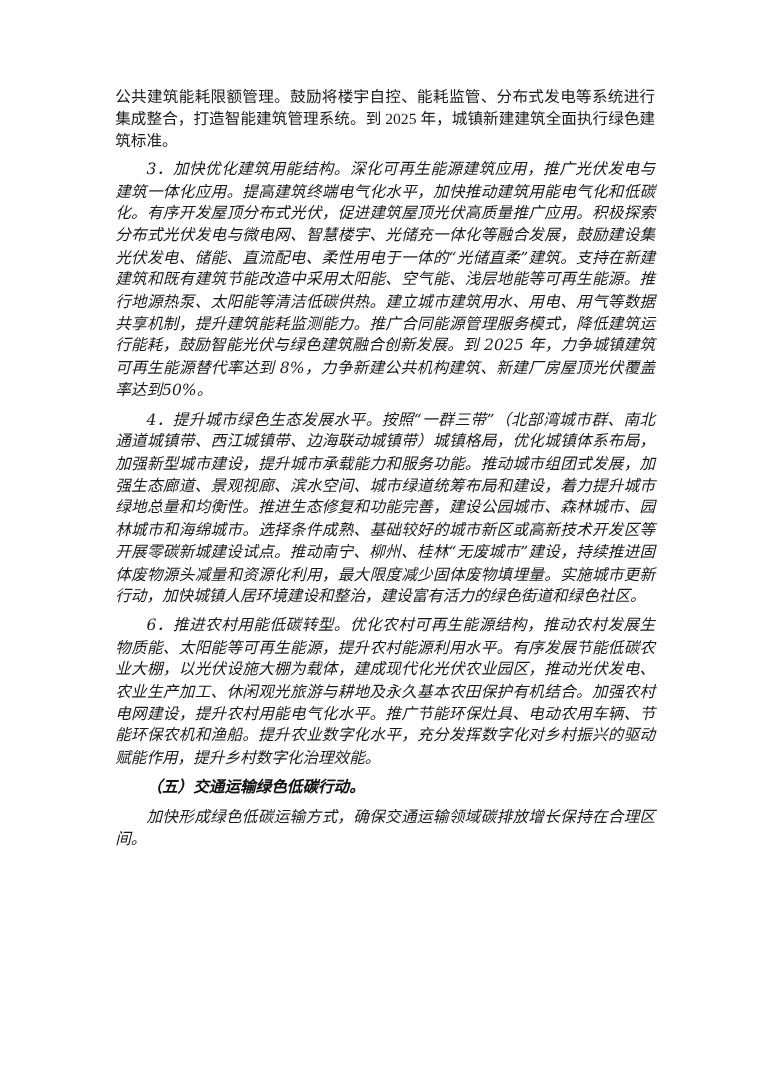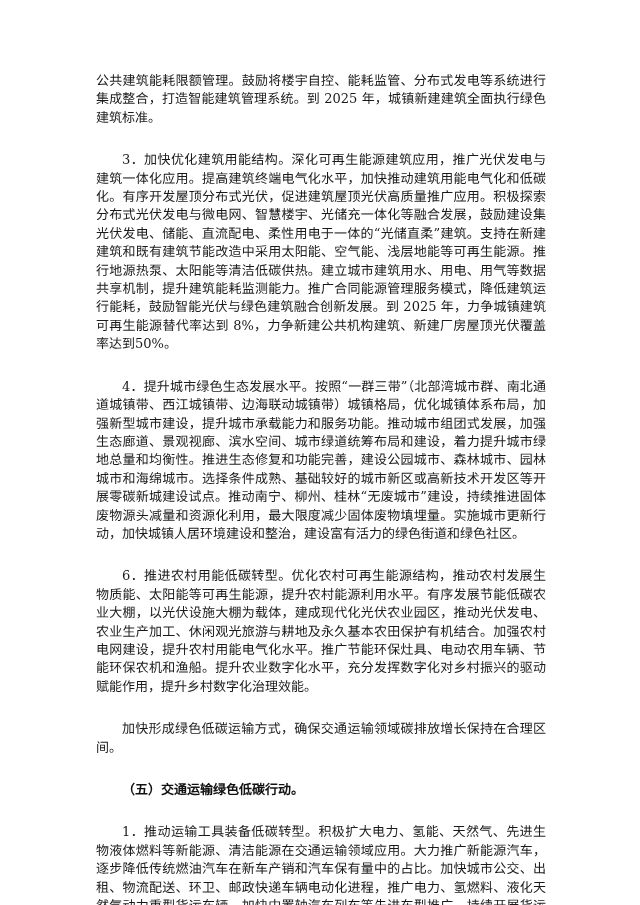--- a/index.html
+++ b/index.html
@@ -25,36 +25,37 @@
     font-family: "DejaVu Serif", "Liberation Serif", serif;
     font-size: 13px;
     line-height: 18.4px;
     color: #1a1a1a;
     text-align: justify;
     text-justify: inter-ideograph;
     text-indent: 2em;
     word-break: break-all;
   }
   .para + .para {
-    margin-top: 24px;
+    margin-top: 6px;
+    font-style: italic;
   }
   .para.no-indent {
     text-indent: 0;
+    font-family: Liberation Serif, serif;
   }
   .para.heading {
     font-weight: bold;
     color: #111111;
   }
 </style>
 </head>
 <body>
 
 <div class="page">
   <div class="content">
     <p class="para no-indent">公共建筑能耗限额管理。鼓励将楼宇自控、能耗监管、分布式发电等系统进行集成整合，打造智能建筑管理系统。到 2025 年，城镇新建建筑全面执行绿色建筑标准。</p>
     <p class="para">3．加快优化建筑用能结构。深化可再生能源建筑应用，推广光伏发电与建筑一体化应用。提高建筑终端电气化水平，加快推动建筑用能电气化和低碳化。有序开发屋顶分布式光伏，促进建筑屋顶光伏高质量推广应用。积极探索分布式光伏发电与微电网、智慧楼宇、光储充一体化等融合发展，鼓励建设集光伏发电、储能、直流配电、柔性用电于一体的“光储直柔”建筑。支持在新建建筑和既有建筑节能改造中采用太阳能、空气能、浅层地能等可再生能源。推行地源热泵、太阳能等清洁低碳供热。建立城市建筑用水、用电、用气等数据共享机制，提升建筑能耗监测能力。推广合同能源管理服务模式，降低建筑运行能耗，鼓励智能光伏与绿色建筑融合创新发展。到 2025 年，力争城镇建筑可再生能源替代率达到 8%，力争新建公共机构建筑、新建厂房屋顶光伏覆盖率达到50%。</p>
     <p class="para">4．提升城市绿色生态发展水平。按照“一群三带”（北部湾城市群、南北通道城镇带、西江城镇带、边海联动城镇带）城镇格局，优化城镇体系布局，加强新型城市建设，提升城市承载能力和服务功能。推动城市组团式发展，加强生态廊道、景观视廊、滨水空间、城市绿道统筹布局和建设，着力提升城市绿地总量和均衡性。推进生态修复和功能完善，建设公园城市、森林城市、园林城市和海绵城市。选择条件成熟、基础较好的城市新区或高新技术开发区等开展零碳新城建设试点。推动南宁、柳州、桂林“无废城市”建设，持续推进固体废物源头减量和资源化利用，最大限度减少固体废物填埋量。实施城市更新行动，加快城镇人居环境建设和整治，建设富有活力的绿色街道和绿色社区。</p>
     <p class="para">6．推进农村用能低碳转型。优化农村可再生能源结构，推动农村发展生物质能、太阳能等可再生能源，提升农村能源利用水平。有序发展节能低碳农业大棚，以光伏设施大棚为载体，建成现代化光伏农业园区，推动光伏发电、农业生产加工、休闲观光旅游与耕地及永久基本农田保护有机结合。加强农村电网建设，提升农村用能电气化水平。推广节能环保灶具、电动农用车辆、节能环保农机和渔船。提升农业数字化水平，充分发挥数字化对乡村振兴的驱动赋能作用，提升乡村数字化治理效能。</p>
+    <p class="para heading">（五）交通运输绿色低碳行动。</p>
     <p class="para">加快形成绿色低碳运输方式，确保交通运输领域碳排放增长保持在合理区间。</p>
-    <p class="para heading">（五）交通运输绿色低碳行动。</p>
-    <p class="para">1．推动运输工具装备低碳转型。积极扩大电力、氢能、天然气、先进生物液体燃料等新能源、清洁能源在交通运输领域应用。大力推广新能源汽车，逐步降低传统燃油汽车在新车产销和汽车保有量中的占比。加快城市公交、出租、物流配送、环卫、邮政快递车辆电动化进程，推广电力、氢燃料、液化天然气动力重型货运车辆。加快中置轴汽车列车等先进车型推广，持续开展货运车辆标准化专项行动，加快淘汰落后运能。提升铁路系统电气化水平，构建便捷、</p>
   </div>
 </div>
 
 </body></html>

